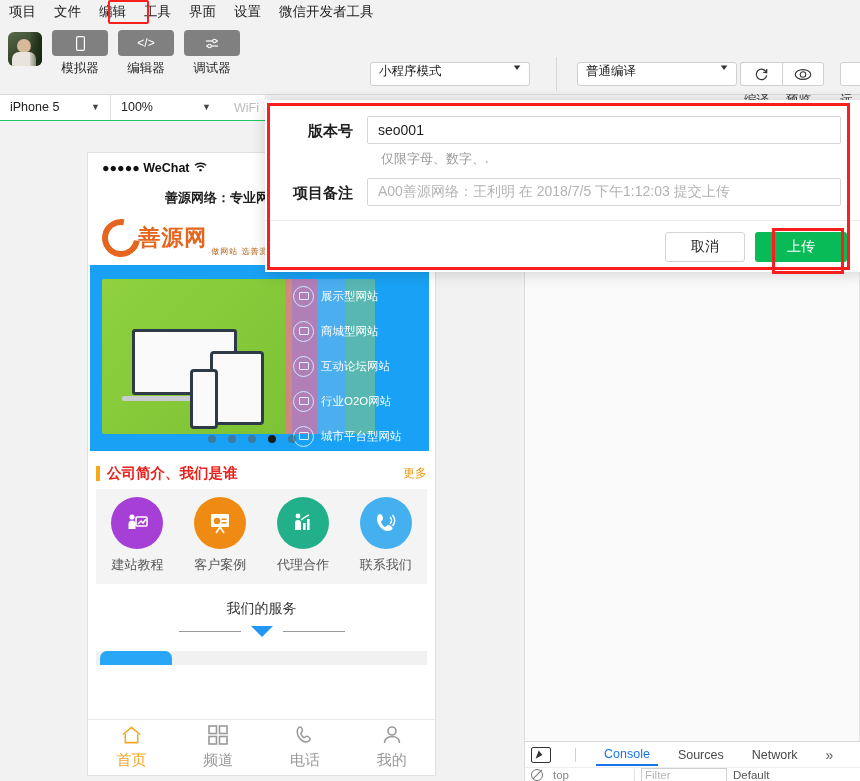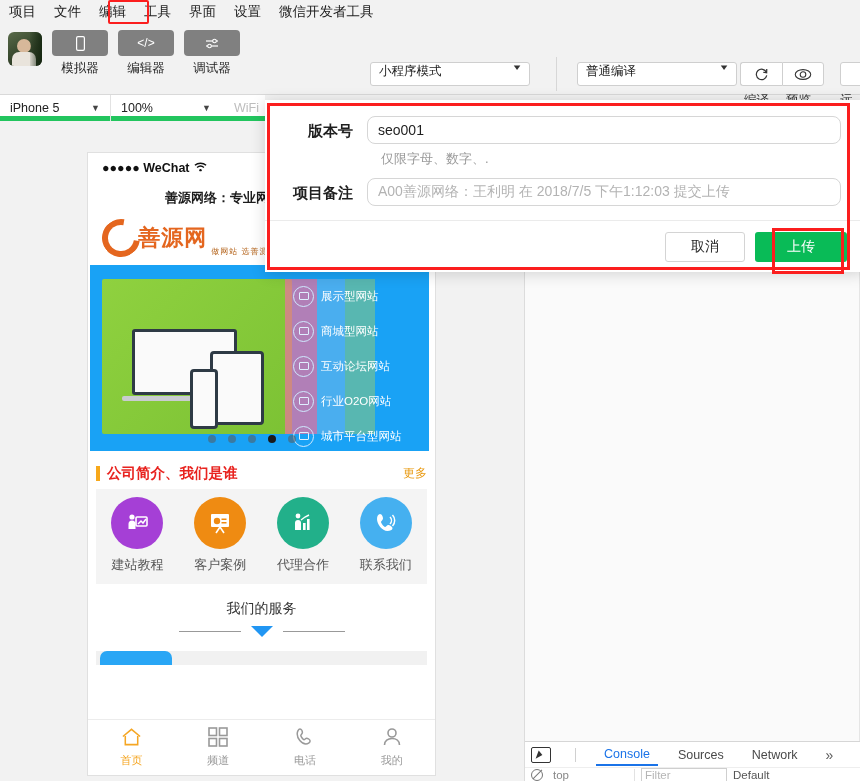--- a/index.html
+++ b/index.html
@@ -72,21 +72,21 @@
   }
   #ib-refresh { left: 740px; border-radius: 3px 0 0 3px; border-right: none; }
   #ib-preview { left: 782px; border-radius: 0 3px 3px 0; }
   #ib-remote  { left: 840px; border-radius: 3px 0 0 3px; width: 28px; }
   .tlabel { position: absolute; top: 68px; font-size: 12.5px; color: #333; }
   #lb-compile { left: 744px; } #lb-preview { left: 786px; } #lb-remote { left: 840px; }
 
   
   .simbar {
     position: absolute; left: 0; top: 95px; width: 265px; height: 26px;
-    background: #fff; border-bottom: 5px solid #22c55e; display: flex; align-items: flex-start;
+    background: #fff; border-bottom: 1px solid #22c55e; display: flex; align-items: flex-end;
     font-size: 12.5px; color: #222;
   }
   .simbar .seg { display:flex; align-items:center; height:26px; padding:0 10px; }
   .simbar .sp { margin-left: auto; font-size: 9px; color:#444; }
   .simbar .vl { width:1px; height:26px; background:#e2e2e2; }
 
   .simstage {
     position: absolute; left: 0; top: 121px; width: 525px; height: 660px;
     background: #f2f2f2; border-right: 1px solid #dcdcdc;
   }
@@ -157,21 +157,21 @@
   .svc-l{display:flex;align-items:center;justify-content:center;gap:10px;margin-top:8px;}
   .svc-l .ln{width:62px;height:1.5px;background:#999;}
   .svc-l .tri{width:0;height:0;border-left:11px solid transparent;border-right:11px solid transparent;border-top:11px solid #2196f3;}
   .svc-strip{margin:14px 8px 0;height:14px;background:#f1f1f1;position:relative;}
   .svc-strip i{position:absolute;left:4px;top:0;width:72px;height:14px;background:#29a6f5;border-radius:7px 7px 0 0;display:block;}
 
   .tabbar{position:absolute;left:0;right:0;bottom:0;height:56px;background:#fff;border-top:1px solid #ececec;display:flex;}
   .tabcell{flex:1;display:flex;flex-direction:column;align-items:center;justify-content:center;gap:3px;color:#999;}
   .tabcell.active{color:#f5a623;}
   .tabcell .ti{font-size:21px;line-height:1;}
-  .tabcell .tl{font-size:11px;text-align:right;}
+  .tabcell .tl{font-size:15px;text-align:right;}
 
   
   .rightwrap{position:absolute;left:525px;top:121px;width:335px;height:620px;background:#fff;}
   .filetree{position:absolute;left:0;top:0;width:335px;height:620px;background:#fafafa;border-right:1px solid #e5e5e5;}
   .ft-row{display:flex;align-items:center;height:25px;font-size:13px;color:#2b2b2b;padding-left:18px;gap:7px;}
   .ft-arrow{width:8px;color:#9a9a9a;font-size:9px;}
   .ft-folder{width:13px;height:11px;border:1.4px solid #9a9a9a;border-radius:2px;}
   .ft-badge{font-size:8.5px;font-weight:bold;width:22px;text-align:center;}
   .ft-badge.js{color:#e8a317;font-size:11px;}
   .ft-badge.json{color:#8a8a8a;}
@@ -200,21 +200,21 @@
   .cs-ctx{width:86px;border-right:1px solid #e2e2e2;padding-left:4px;}
   .cs-filter{width:86px;border:1px solid #cfcfcf;height:14px;color:#b5b5b5;padding-left:3px;}
   .cs-lvl{color:#555;}
   .dialog{
     position:absolute;left:265px;top:100px;width:600px;height:172px;background:#fff;
     box-shadow:0 2px 14px rgba(0,0,0,.16);
   }
   .dlg-body{padding:16px 24px 10px 24px;}
   .frow{display:flex;align-items:flex-start;margin-bottom:0px;}
   .flabel{width:78px;text-align:right;font-size:15px;color:#1f1f1f;padding-top:6px;padding-right:14px;flex:none;font-weight:bold;}
-  .finput{flex:1;height:28px;border:1px solid #d6d6d6;border-radius:8px;display:flex;align-items:center;padding:0 10px;font-size:14px;color:#1f1f1f;background:#fff;}
+  .finput{flex:1;height:28px;border:1px solid #d6d6d6;border-radius:2px;display:flex;align-items:center;padding:0 10px;font-size:14px;color:#1f1f1f;background:#fff;}
   .finput.ph{color:#b3b3b3;}
   .fhint{font-size:13px;color:#9a9a9a;margin:6px 0 10px 92px;}
   .dlg-foot{
     position:absolute;left:0;right:0;bottom:0;height:52px;border-top:1px solid #ebebeb;
     display:flex;align-items:center;justify-content:flex-end;gap:10px;padding-right:18px;background:#fff;
   }
   .btn{height:30px;min-width:80px;border-radius:3px;display:flex;align-items:center;justify-content:center;font-size:14px;}
   .btn-cancel{background:#fff;border:1px solid #d4d4d4;color:#1f1f1f;}
   .btn-upload{background:#09bb57;color:#fff;min-width:92px;}
 

